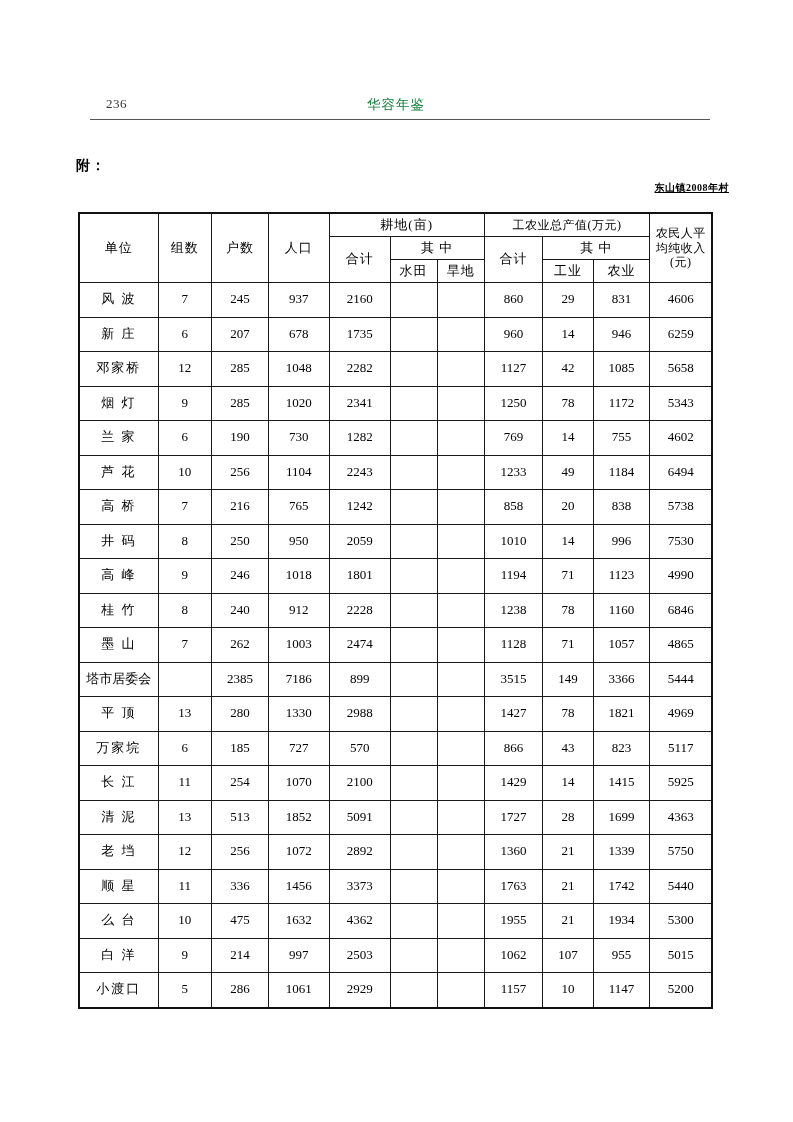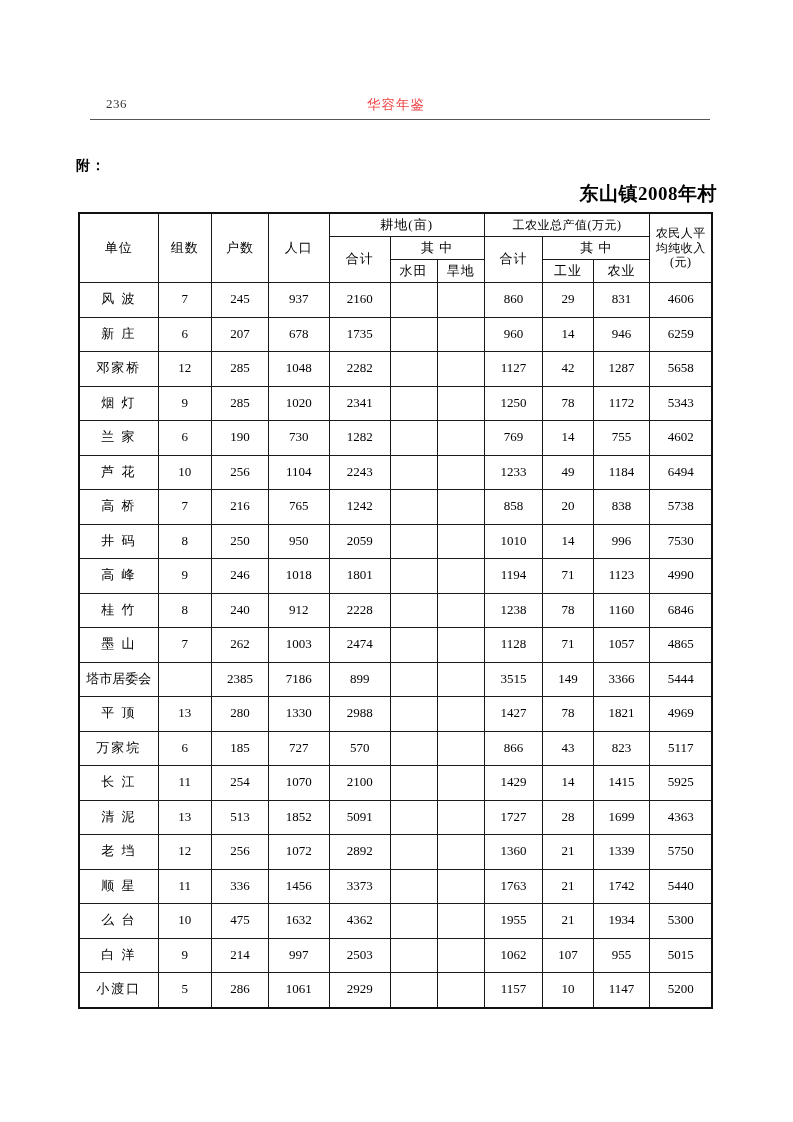--- a/index.html
+++ b/index.html
@@ -39,47 +39,48 @@
     margin-left: 14px;
   }
   .header .booktitle {
     position: absolute;
     left: 0;
     top: 0;
     width: 636px;
     text-align: center;
     font-size: 13.5px;
     letter-spacing: 1px;
-    color: #ef4444;
+    color: #15803d;
   }
   .header .rule {
     position: absolute;
     left: 12px;
     top: 23px;
     width: 620px;
     border-top: 1px solid #555;
   }
   
   .attach-label {
     position: absolute;
     left: 76px;
     top: 157px;
     font-size: 14px;
     font-weight: bold;
     letter-spacing: 1px;
   }
   .table-caption {
     position: absolute;
-    left: 4px;
+    left: 16px;
     top: 181px;
     width: 713px;
     text-align: right;
-    font-size: 19px;
+    font-size: 10px;
     font-weight: bold;
     letter-spacing: 0.5px;
+    text-decoration: underline;
   }
   .table-caption .year {
     font-weight: bold;
   }
   
   .tbl-wrap {
     position: absolute;
     left: 78px;
     top: 212px;
     width: 635px;
@@ -253,21 +254,21 @@
           <tr class="data-row">
             <td><span class="unit-name">邓家桥</span></td>
             <td>12</td>
             <td>285</td>
             <td>1048</td>
             <td>2282</td>
             <td></td>
             <td></td>
             <td>1127</td>
             <td>42</td>
-            <td>1287</td>
+            <td>1085</td>
             <td>5658</td>
           </tr>
           <tr class="data-row">
             <td><span class="unit-name">烟  灯</span></td>
             <td>9</td>
             <td>285</td>
             <td>1020</td>
             <td>2341</td>
             <td></td>
             <td></td>

